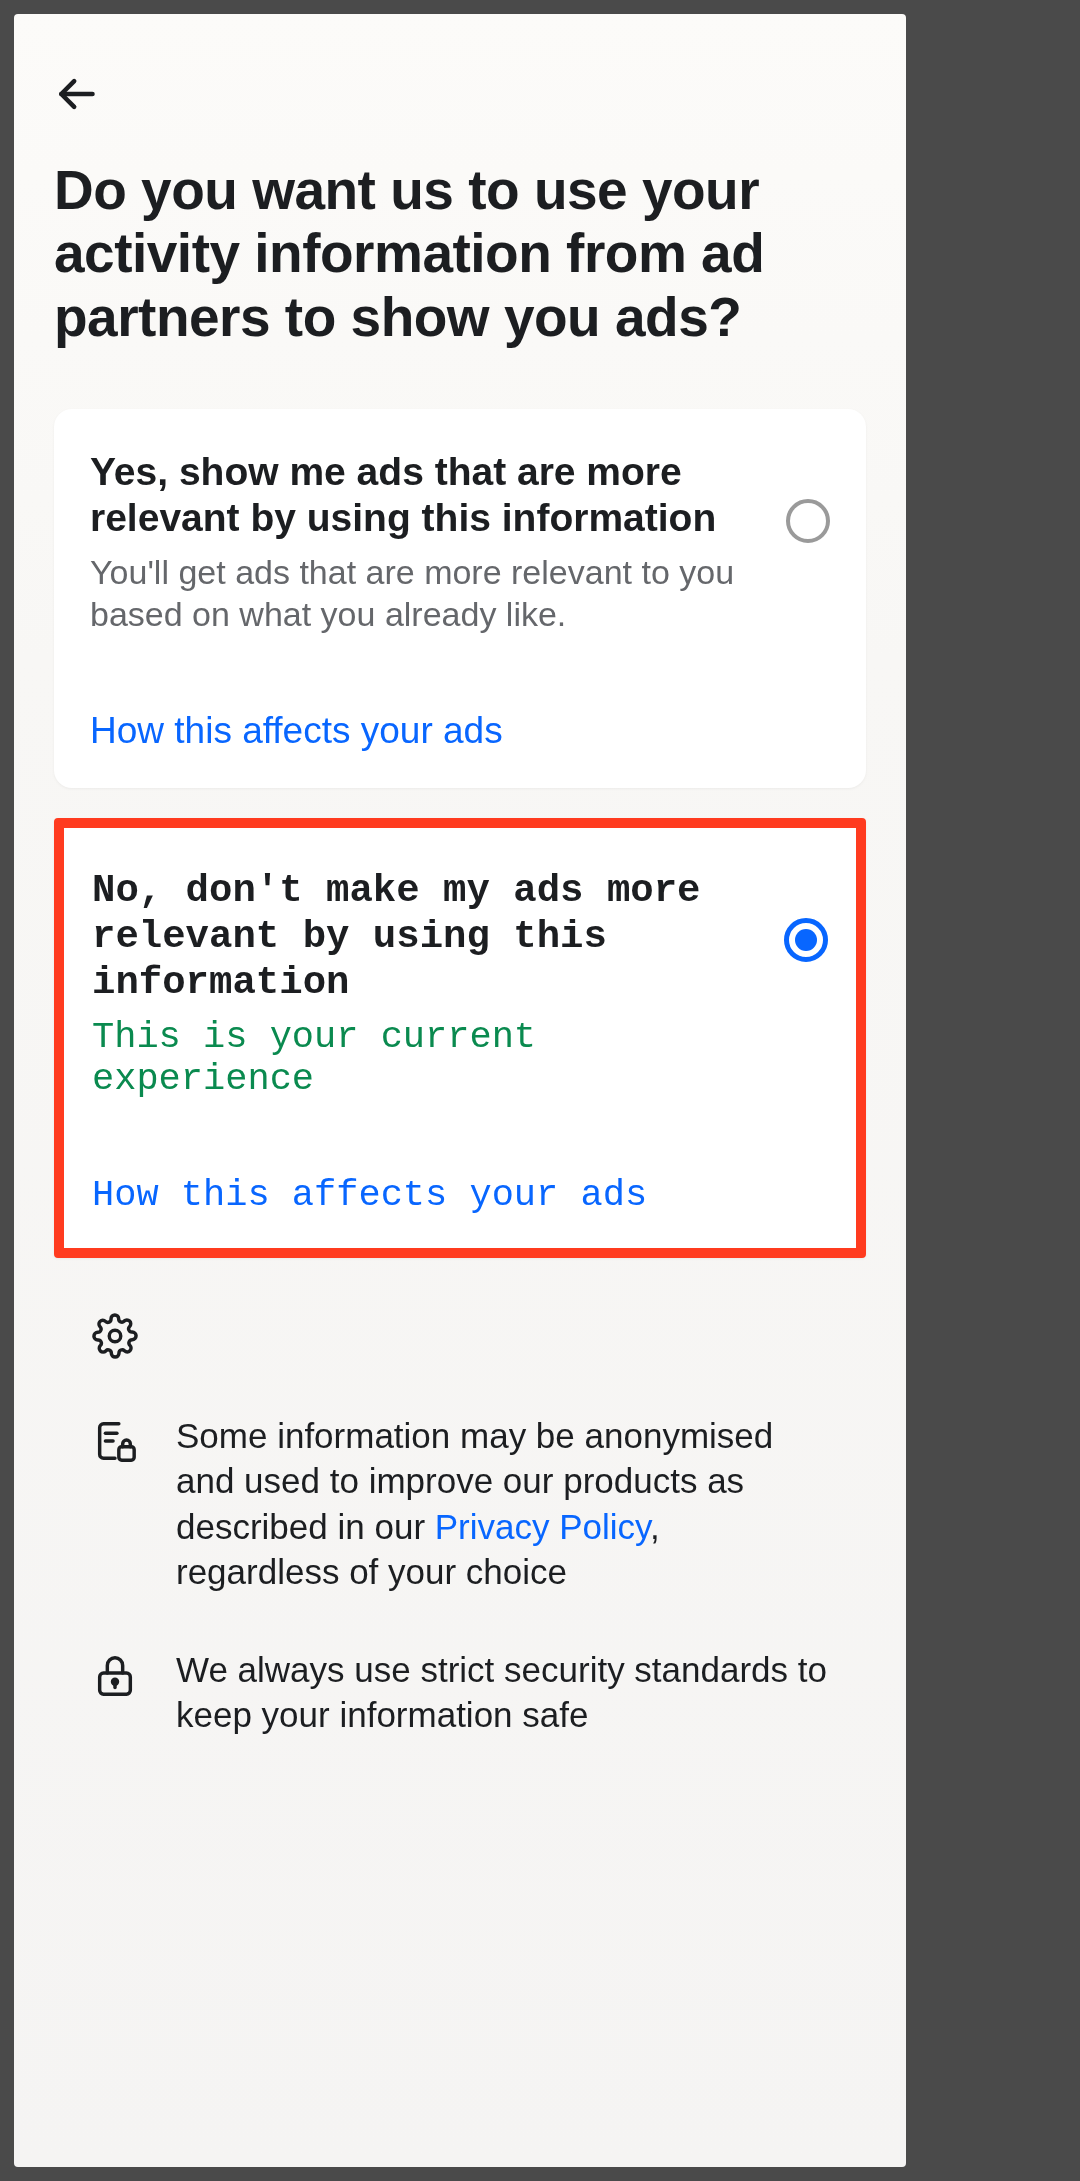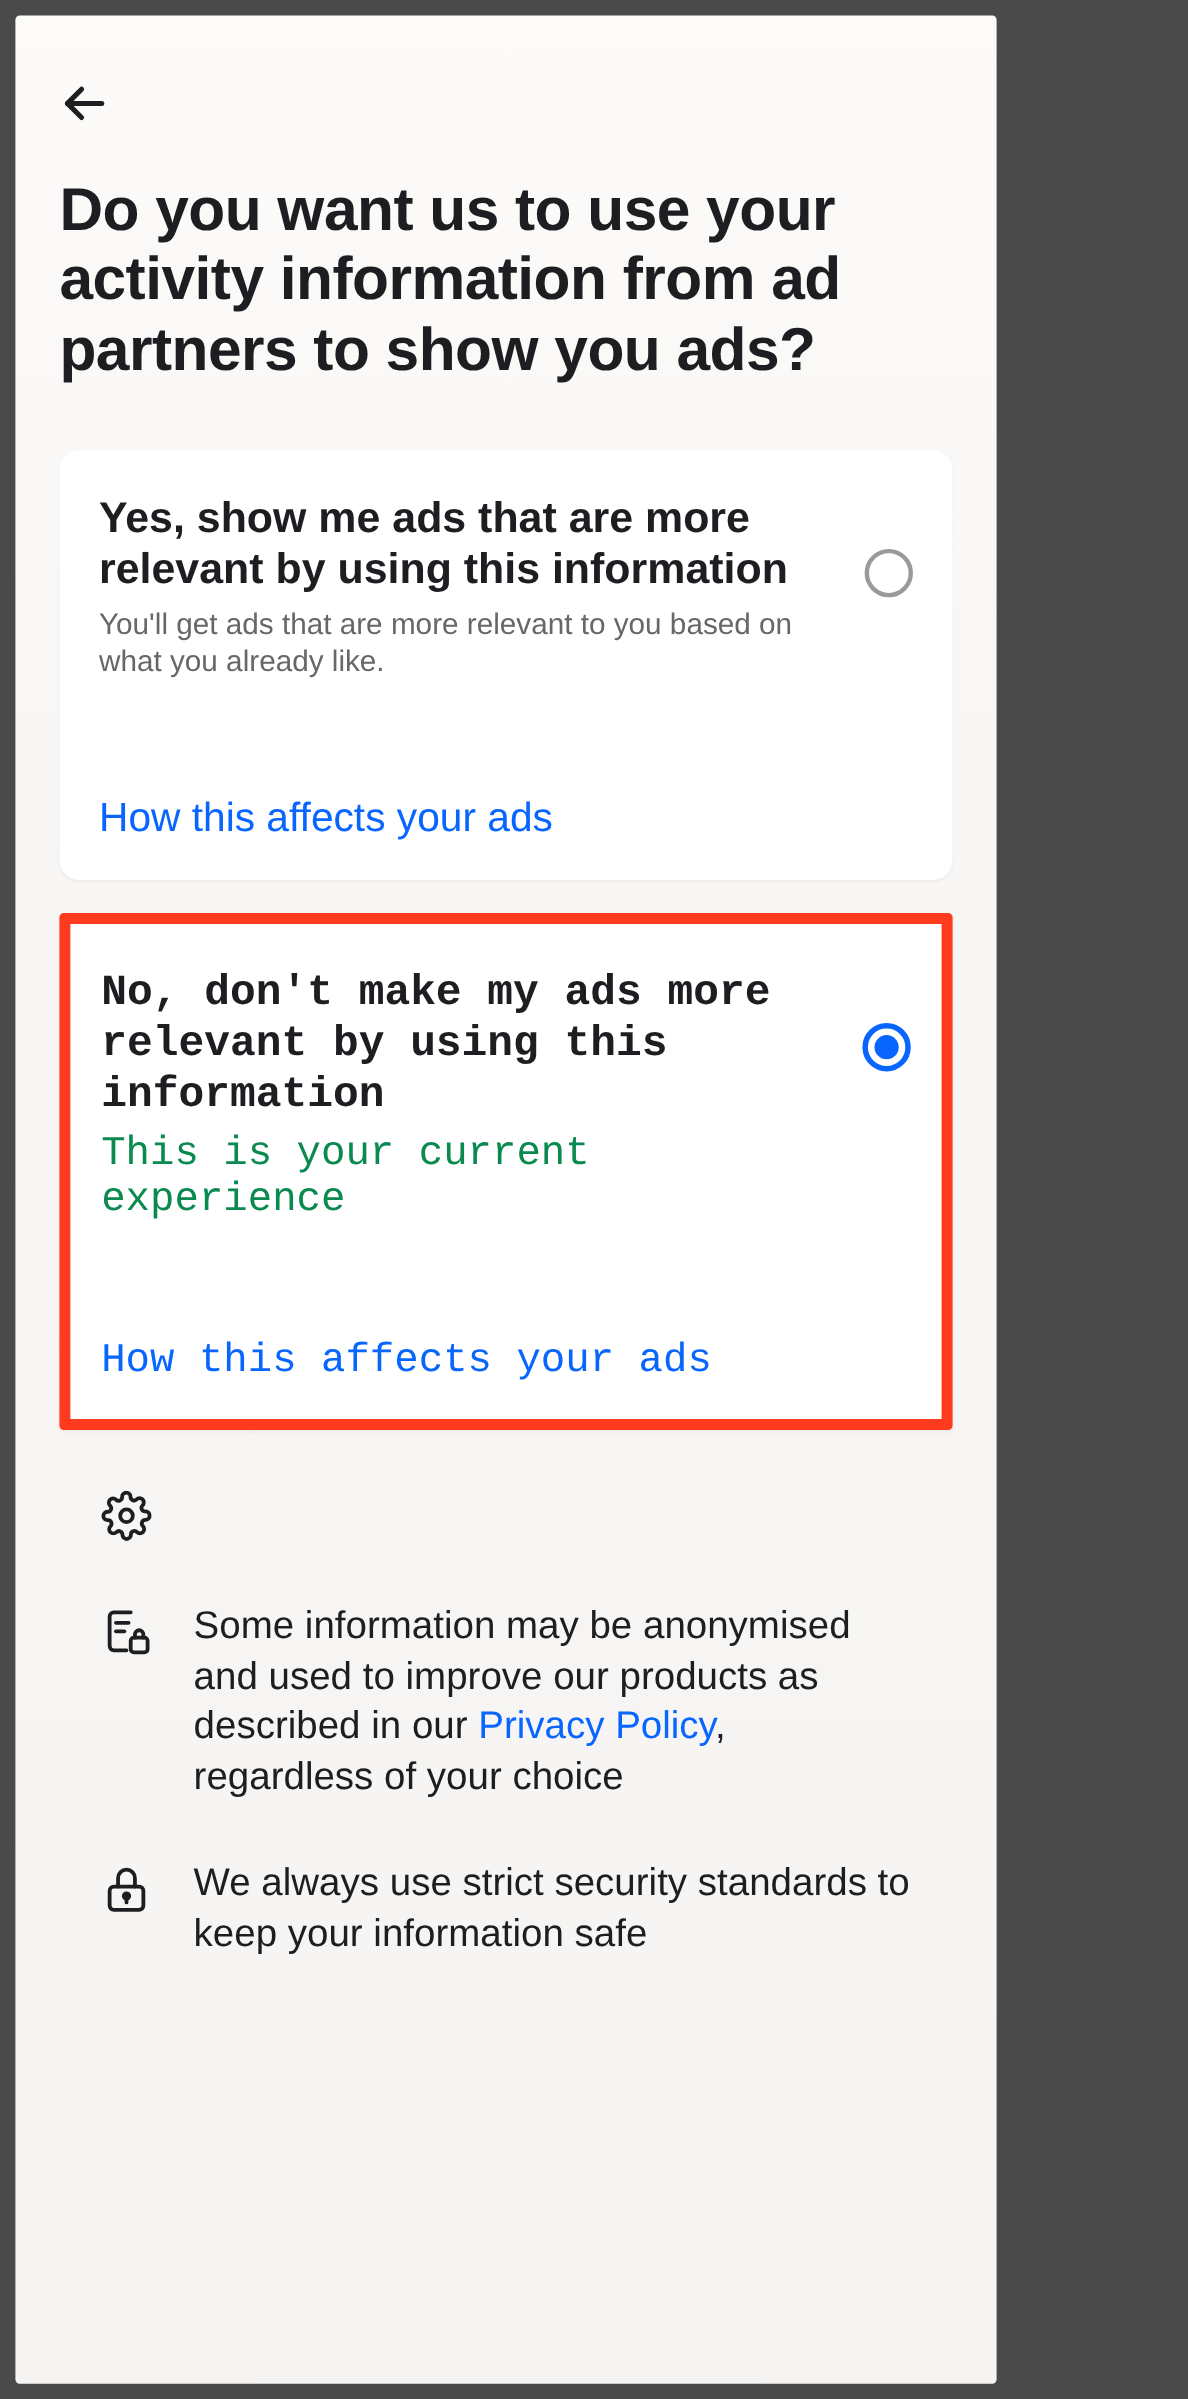--- a/index.html
+++ b/index.html
@@ -68,21 +68,21 @@
       flex: 1;
     }
     .option-title {
       font-size: 39px;
       font-weight: 600;
       color: #1c1e21;
       line-height: 1.18;
       margin-bottom: 10px;
     }
     .option-desc {
-      font-size: 27px;
+      font-size: 34px;
       color: #65676b;
       line-height: 1.25;
     }
     .current-notice {
       font-size: 37px;
       color: #0a8a4f;
       margin-top: 10px;
     }
     .radio {
       width: 44px;
@@ -109,21 +109,21 @@
       width: 22px;
       height: 22px;
       background: #0866ff;
       border-radius: 50%;
     }
     .affects-link {
       display: block;
       color: #0866ff;
       font-size: 37px;
       font-weight: 500;
-      margin-top: 104px;
+      margin-top: 74px;
       text-decoration: none;
       cursor: pointer;
     }
     .info-list {
       padding: 0 36px;
     }
     .info-item {
       display: flex;
       align-items: flex-start;
       gap: 36px;

